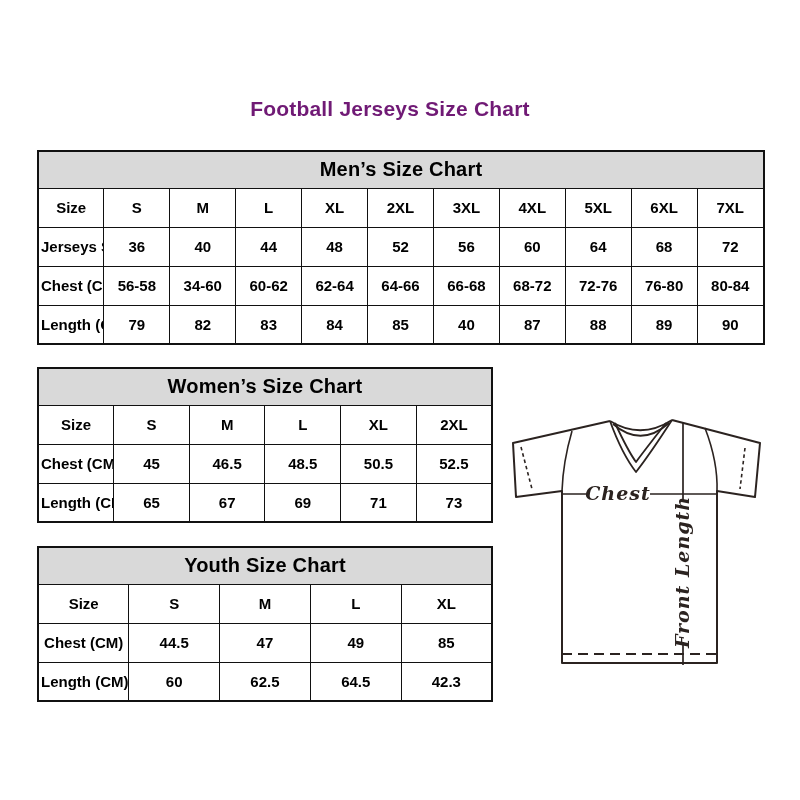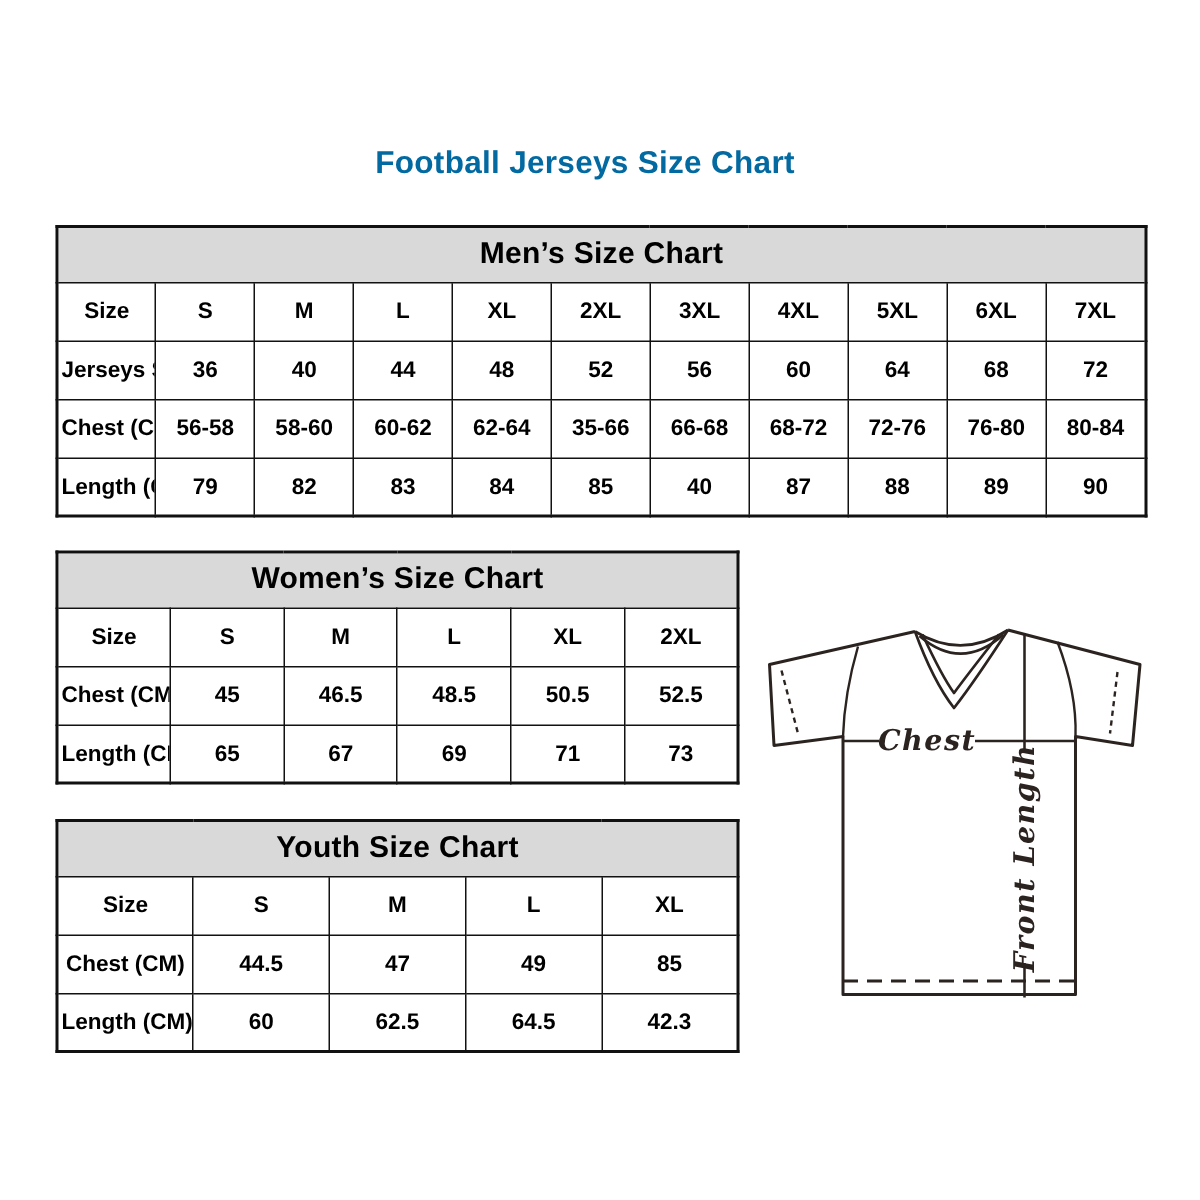--- a/index.html
+++ b/index.html
@@ -1,21 +1,21 @@
 <!DOCTYPE html>
 <html><head>
 <meta charset="utf-8">
 <style>
   * { margin:0; padding:0; box-sizing:border-box; }
   html,body { width:800px; height:800px; background:#ffffff; overflow:hidden; }
   body { position:relative; font-family:"Liberation Sans", sans-serif; color:#000; }
 
   .page-title {
     position:absolute; top:97px; left:0; width:780px;
-    text-align:center; font-size:21px; font-weight:bold; color:#0369a1;
+    text-align:center; font-size:21px; font-weight:bold; color:#701a75;
     letter-spacing:0.2px;
   }
 
   table.size-table {
     position:absolute; border-collapse:collapse; table-layout:fixed;
     background:#fff; border:2px solid #111;
   }
   .size-table th, .size-table td {
     border:1px solid #111; text-align:center; vertical-align:middle;
     font-weight:bold; font-size:15px; color:#000; padding:0 2px;
@@ -74,24 +74,24 @@
         <td>52</td>
         <td>56</td>
         <td>60</td>
         <td>64</td>
         <td>68</td>
         <td>72</td>
       </tr>
       <tr>
         <th>Chest (CM)</th>
         <td>56-58</td>
-        <td>58-60</td>
+        <td>34-60</td>
         <td>60-62</td>
         <td>62-64</td>
-        <td>35-66</td>
+        <td>64-66</td>
         <td>66-68</td>
         <td>68-72</td>
         <td>72-76</td>
         <td>76-80</td>
         <td>80-84</td>
       </tr>
       <tr>
         <th>Length (CM)</th>
         <td>79</td>
         <td>82</td>

